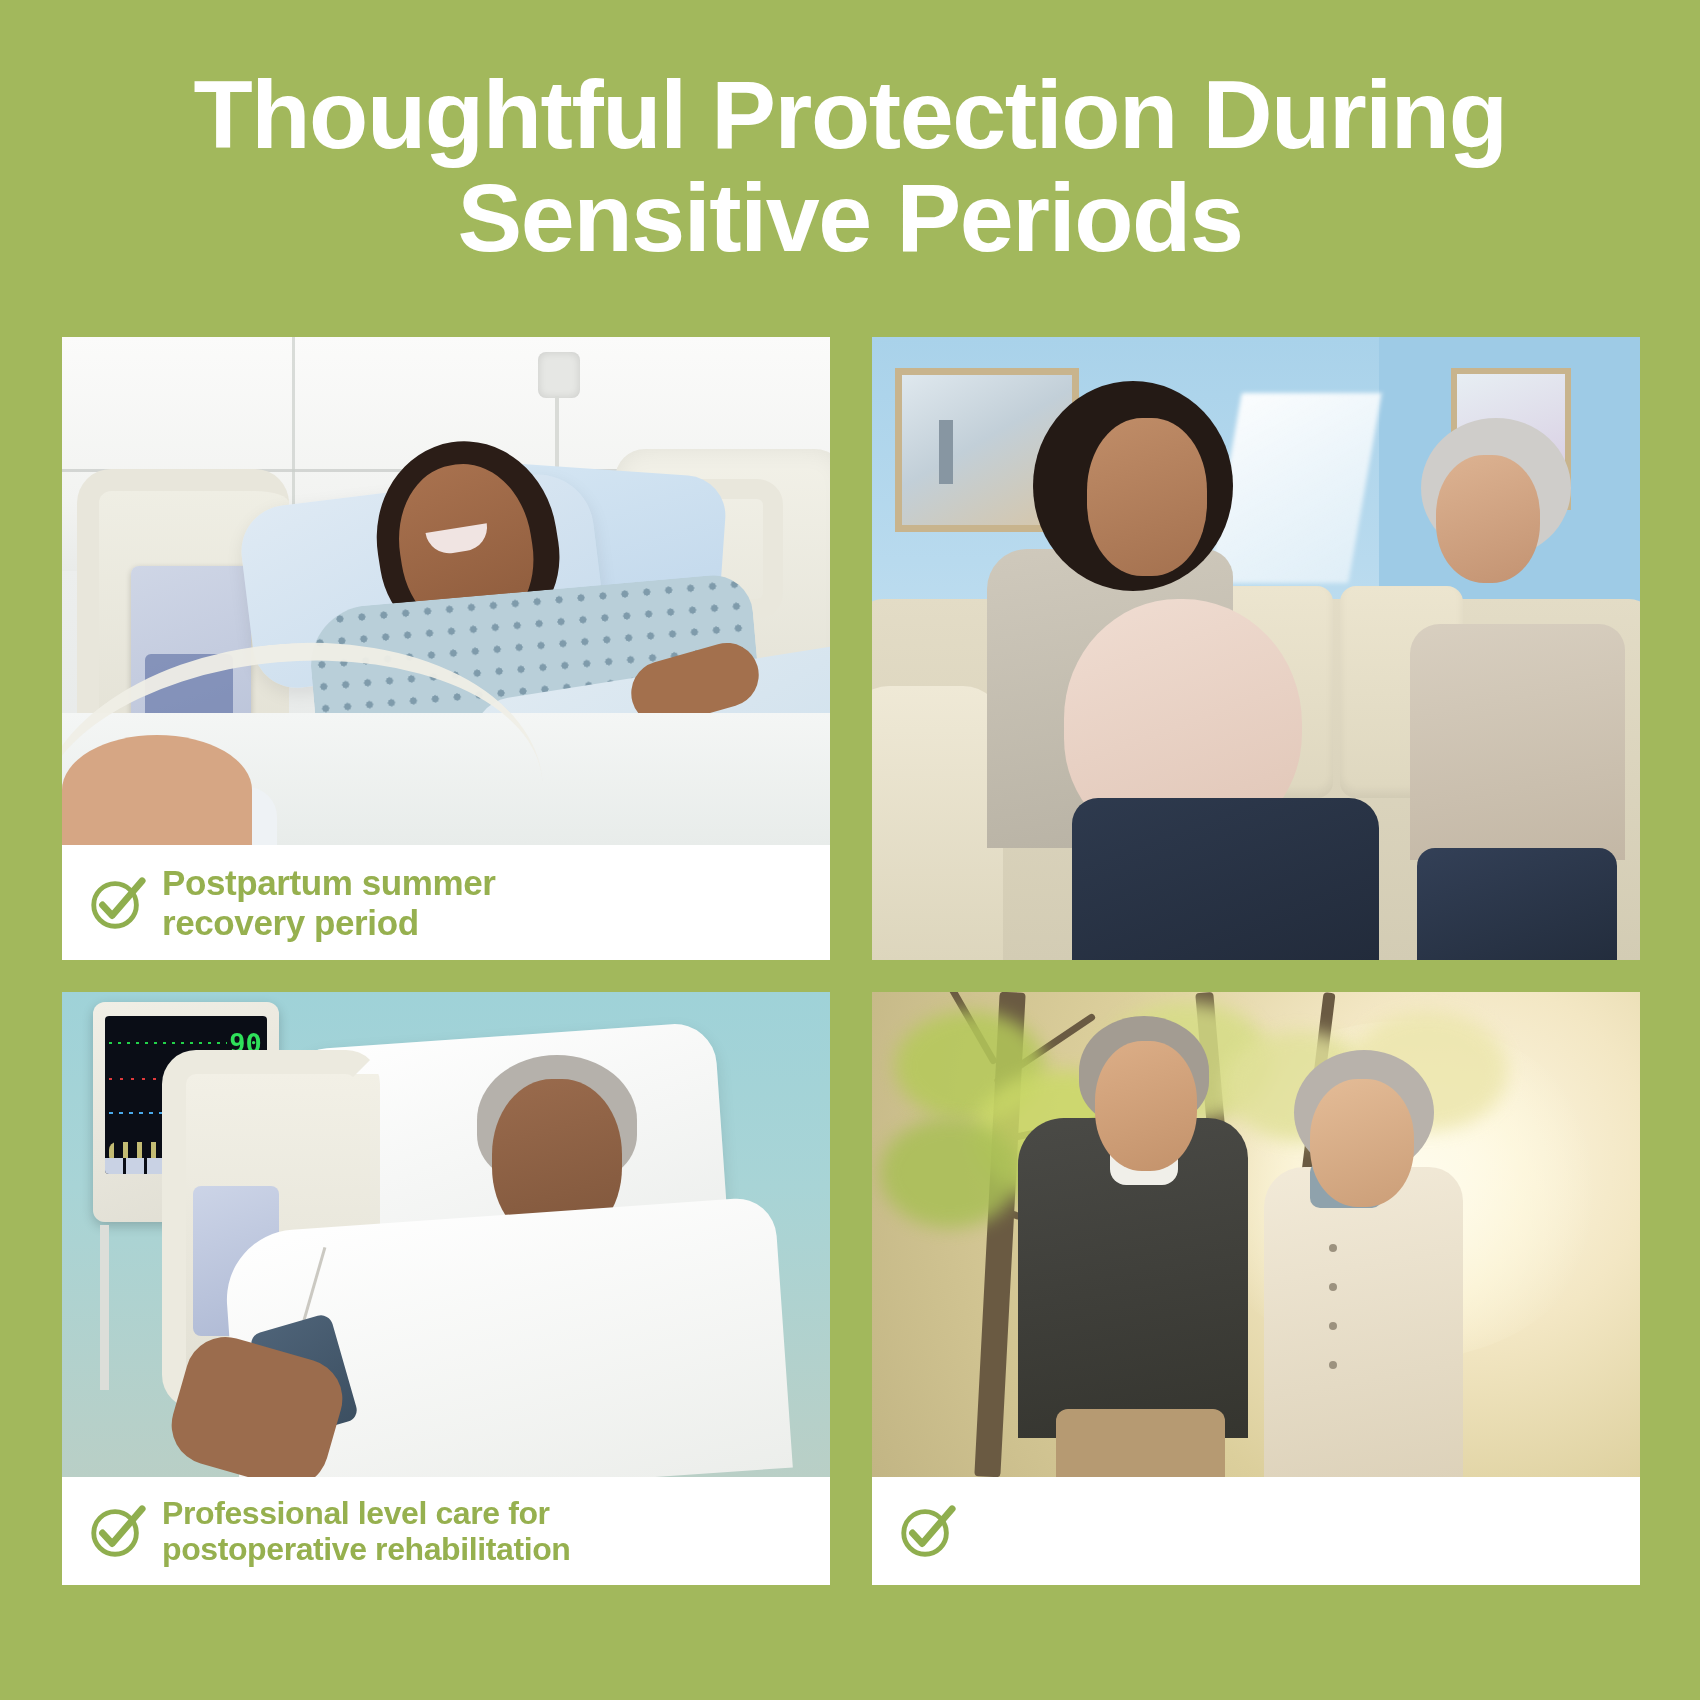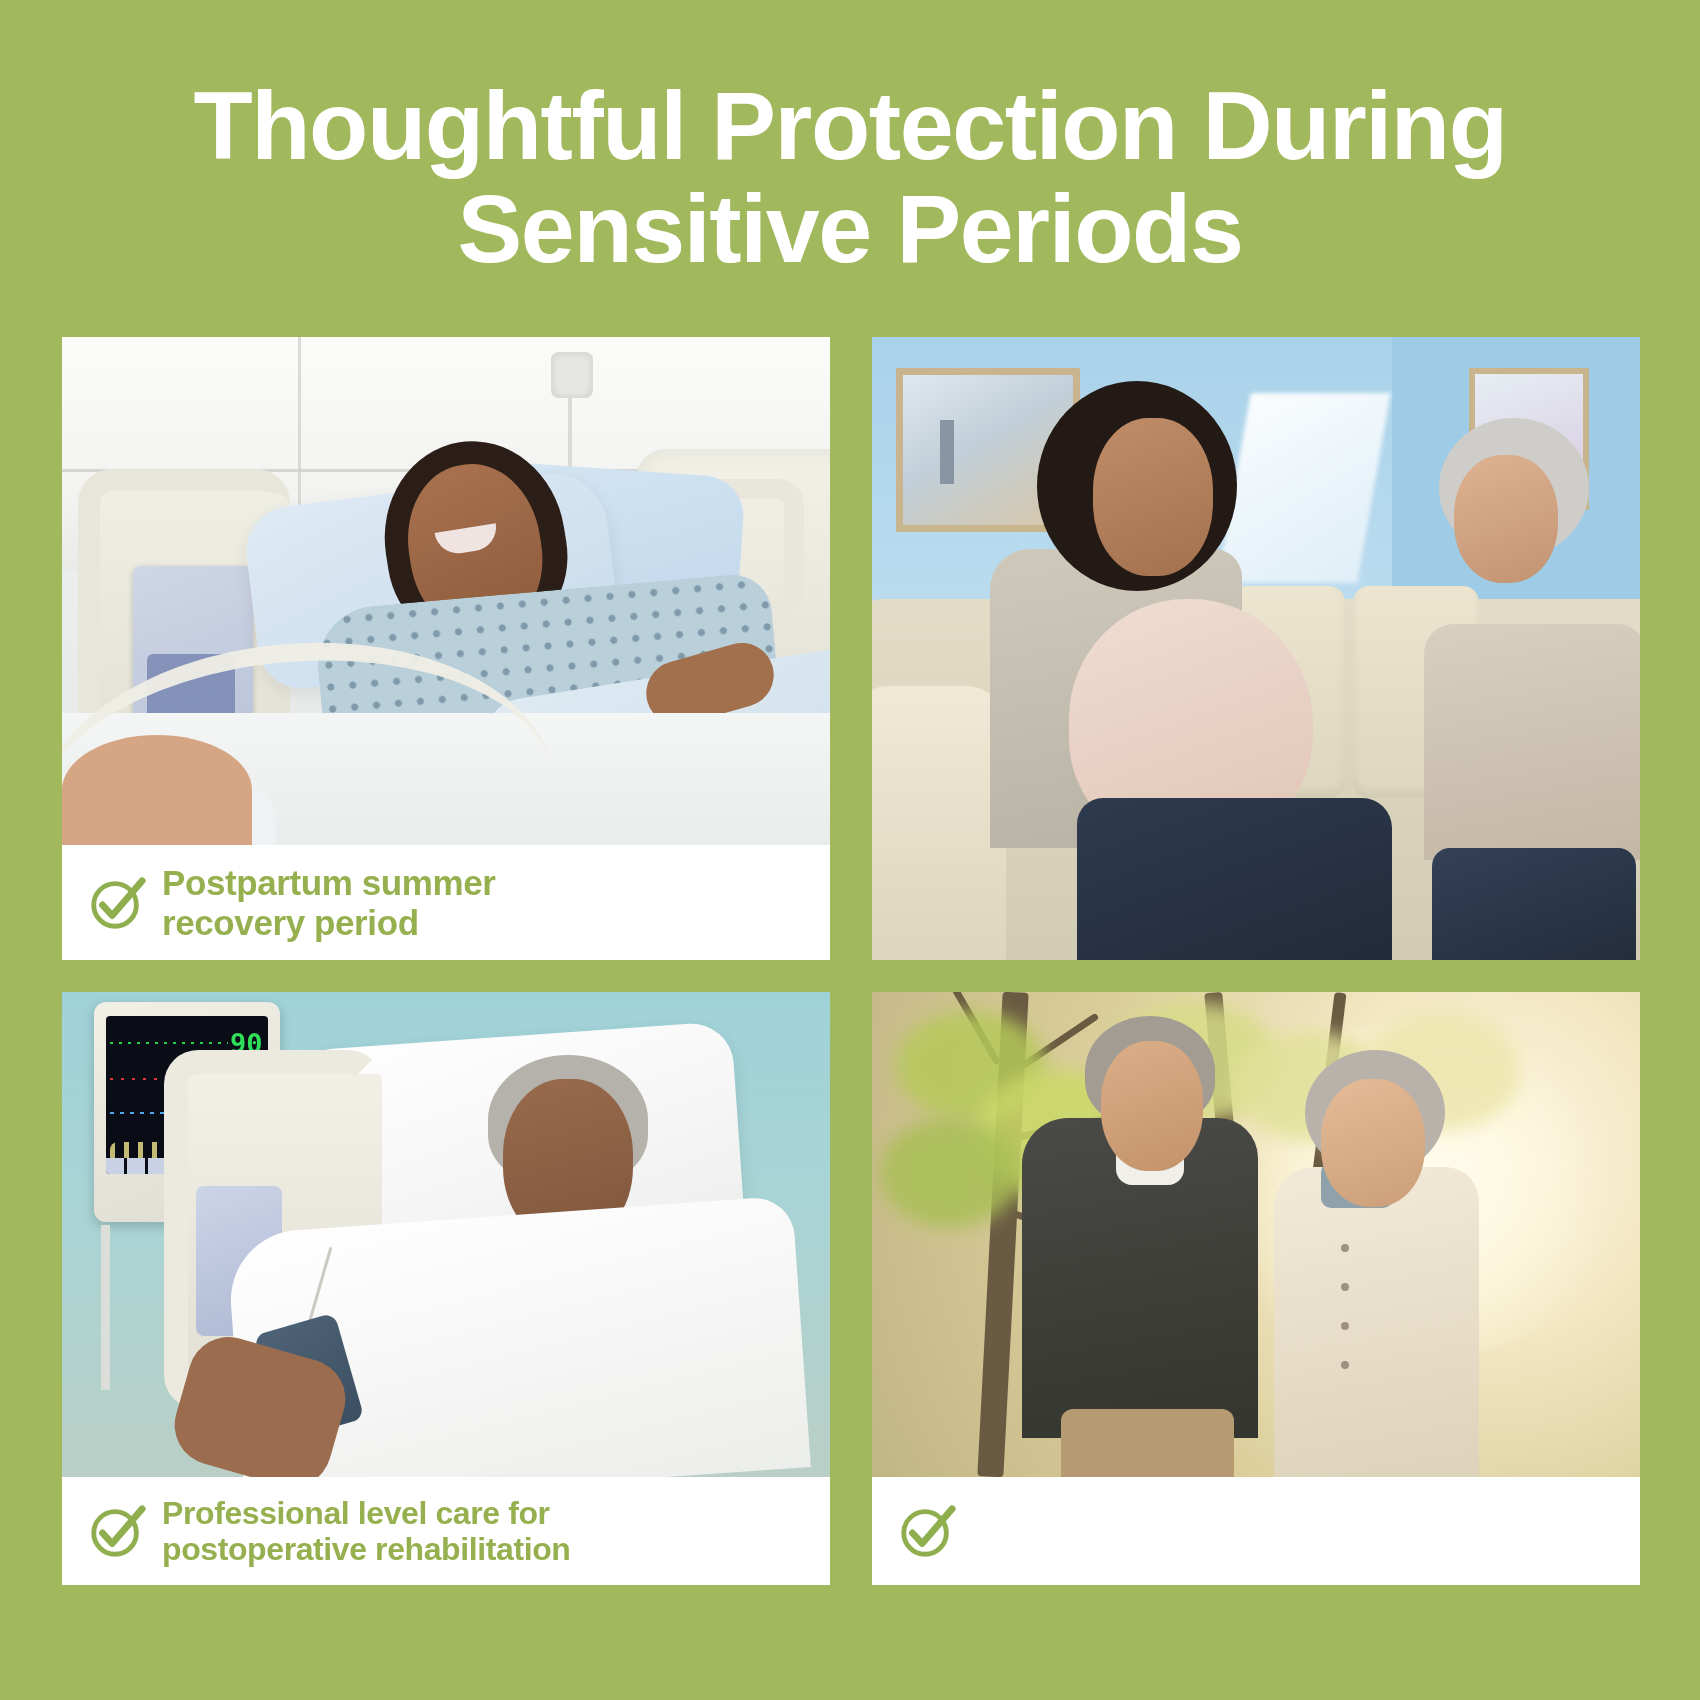--- a/index.html
+++ b/index.html
@@ -7,21 +7,21 @@
     width:1700px;height:1700px;
     background:#a2b85c;
     font-family:"Liberation Sans","DejaVu Sans",sans-serif;
     overflow:hidden;
     position:relative;
   }
 
   
   .headline{
     position:absolute;
-    left:0;top:75px;width:1700px;
+    left:0;top:64px;width:1700px;
     text-align:center;
     color:#ffffff;
     font-size:97px;
     font-weight:bold;
     line-height:1.06;
     letter-spacing:-1.4px;
     white-space:pre-line;
   }
 
   
@@ -40,21 +40,20 @@
     display:flex;
     flex-direction:column;
     overflow:hidden;
     background:#ffffff;
   }
   .photo{
     position:relative;
     width:100%;
     flex:1 1 auto;
     overflow:hidden;
-    padding-left:20px;
   }
   .caption{
     background:#ffffff;
     height:115px;
     flex:0 0 115px;
     display:flex;
     align-items:center;
     padding:0 0 0 24px;
     box-sizing:border-box;
   }

